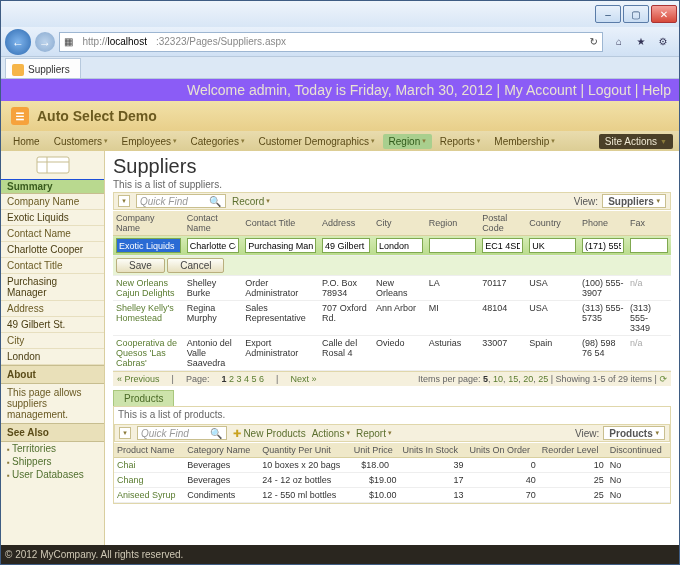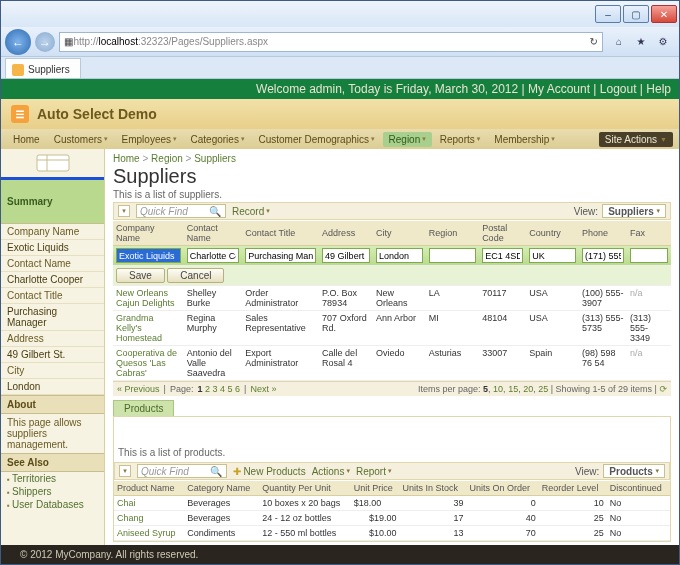--- a/index.html
+++ b/index.html
@@ -7,45 +7,45 @@
 
   
   .win-border { border: 1px solid #3e5c83; height:565px; display:flex; flex-direction:column; }
   .titlebar { background: linear-gradient(#eef4fb,#d8e6f6); height: 26px; display:flex; align-items:center; justify-content:flex-end; padding:0 2px; }
   .win-btns { display:flex; gap:2px; }
   .win-btn { width:26px; height:18px; border:1px solid #5a7ca8; background:linear-gradient(#e9f1fb,#c9ddf3); border-radius:2px; display:flex; align-items:center; justify-content:center; font-size:10px; color:#2b4a72;}
   .win-btn.close { background:linear-gradient(#f5a19a,#d6493a); color:#fff; border-color:#a33; }
   .navbar { background: linear-gradient(#e9f1fb,#d0e1f4); height:30px; display:flex; align-items:center; padding:0 4px; gap:4px; border-bottom:1px solid #b7c9dd;}
   .nav-btn { width:26px; height:26px; border-radius:13px; background:radial-gradient(#7fb4ec,#2f6bb1); color:#fff; display:flex; align-items:center; justify-content:center; font-size:12px; }
   .url-box { flex:1; background:#fff; border:1px solid #9db6d2; height:20px; display:flex; align-items:center; padding:0 4px; font-size:10px; color:#444;}
-  .url-box .proto{color:#888;}
+  .url-box .proto{color:#888;margin-left:9px;}
   .url-box .host{color:#000;}
   .nav-icon { width:16px; height:16px; display:flex; align-items:center;justify-content:center; color:#335; }
   .right-icons{display:flex; gap:6px; padding:0 4px;}
   .tabbar { background:#dce8f5; height:22px; display:flex; align-items:flex-end; padding-left:4px; border-bottom:1px solid #b7c9dd;}
   .tab { background:#fdfdfd; border:1px solid #b7c9dd; border-bottom:none; height:20px; padding:2px 10px 0 6px; font-size:10px; color:#333; display:flex; align-items:center; gap:4px;}
   .tab .favicon{width:12px;height:12px;background:#f6b549;border-radius:2px;}
 
   
   .page { flex:1; background:#3b3428; overflow:hidden; display:flex; flex-direction:column;}
-  .blackbar { background:#15803d; color:#e8e2d3; font-size:12px; text-align:right; padding:3px 8px; }
+  .blackbar { background:#8b5cf6; color:#e8e2d3; font-size:14px; text-align:right; padding:3px 8px; }
   .blackbar a{color:#e8e2d3;}
   .header { background:linear-gradient(#f2e1a8,#e8cf8a); height:30px; display:flex; align-items:center; padding:0 10px; gap:8px; color:#6b5a1f; font-weight:bold; font-size:14px;}
   .logo{width:18px;height:18px;background:#f6a23c;border-radius:3px; display:flex;align-items:center;justify-content:center;color:#fff;font-size:10px;}
   .menubar { background:linear-gradient(#e9dcae,#dccd94); height:20px; display:flex; align-items:center; padding:0 6px; gap:2px; font-size:10px; color:#5a4a17;}
   .menu-item{padding:2px 6px;border-radius:2px; display:flex;align-items:center;gap:2px;}
   .menu-item.active{background:#a9cf8e; color:#2f5a1a;}
   .menu-caret{font-size:7px;color:#8a7a3a;}
   .site-actions{margin-left:auto;background:#4a3f28;color:#efe8d3;padding:2px 6px;border-radius:2px;display:flex;align-items:center;gap:3px;}
 
   .content-wrap{flex:1; background:#fff; display:flex; overflow:hidden;}
   .sidebar{width:104px; background:#f7f3e2; border-right:1px solid #d9ce9f; font-size:10px; color:#5b4c18;}
   .side-icon{height:28px;display:flex;align-items:center;justify-content:center;}
   .side-icon svg{width:36px;height:20px;}
-  .side-head{background:#b9d98f;color:#3a5c1e;font-weight:bold;padding:16px 6px;border-top:3px solid #1d4ed8;border-bottom:1px solid #c7bd8f;}
+  .side-head{background:#b9d98f;color:#3a5c1e;font-weight:bold;padding:1px 6px;border-top:1px solid #1d4ed8;border-bottom:1px solid #c7bd8f;}
   .side-item{padding:2px 6px;border-bottom:1px solid #e7dfbf;color:#6a5a23;}
   .side-sec{background:#e9e0b9;font-weight:bold;padding:3px 6px;border-top:1px solid #c7bd8f;border-bottom:1px solid #c7bd8f;color:#5b4c18;}
   .side-text{padding:3px 6px;color:#6a5a23;}
   .side-link{color:#506f2e;padding:1px 6px;}
   .side-link::before{content:"▪ ";color:#8a7a3a;font-size:8px;}
 
   .main{flex:1; padding:4px 8px 0 8px; overflow:hidden; font-size:10px; color:#333;}
   .breadcrumb{color:#6f8f3d;font-size:10px; margin-bottom:1px;}
   .breadcrumb .sep{color:#999;}
   h1{font-size:20px;color:#333;font-weight:normal;margin-bottom:1px;}
@@ -66,30 +66,30 @@
   .na{color:#aaa;}
 
   .editrow{background:linear-gradient(#d6ecb6,#b8db8a);}
   .editrow td{padding:3px 2px;border-top:1px solid #9fc46a;border-bottom:1px solid #9fc46a;}
   .editrow input{width:100%;background:#fff;border:1px solid #7fa850;height:15px;font-size:9px;padding:0 2px;}
   .editrow input.sel{background:#2a6bd4;color:#fff;}
   .btnrow{background:#e8f3d5;}
   .btnrow td{padding:4px;border-bottom:1px solid #c8dfa1;}
   .btn{background:linear-gradient(#fdfdf8,#e7e0bf);border:1px solid #b9af7d;padding:1px 12px;font-size:10px;color:#444;border-radius:2px;}
 
-  .pager{background:#f5f0dd;border-top:1px solid #e0d7ab;padding:2px 4px;display:flex;align-items:center;gap:4px;color:#666;font-size:9px;}
+  .pager{background:#f5f0dd;border-top:1px solid #e0d7ab;padding:2px 4px;display:flex;align-items:center;gap:12px;color:#666;font-size:9px;}
   .pager .right{margin-left:auto;text-align:center;}
   .pager a{color:#5a7c30;}
   .refresh{color:#6a8c3d;}
 
   .subtab-row{margin-top:4px;}
   .subtab{display:inline-block;background:#cde3ab;border:1px solid #a9c77d;border-bottom:none;padding:2px 10px;color:#4a6a26;font-size:10px;}
   .subpanel{border:1px solid #e0d7ab;}
 
-  .footer{background:#2a261f;color:#cfc8b5;font-size:10px;padding:4px 19px;}
+  .footer{background:#2a261f;color:#cfc8b5;font-size:10px;padding:4px 4px;}
 </style>
 </head>
 <body>
 
 <div class="win-border">
   <div class="titlebar">
     <div class="win-btns">
       <div class="win-btn">–</div>
       <div class="win-btn">▢</div>
       <div class="win-btn close">✕</div>
@@ -193,21 +193,20 @@
         <div class="side-text">This page allows suppliers management.</div>
         <div class="side-sec">See Also</div>
         <div id="seealso-items">
             <div class="side-link">Territories</div>
             <div class="side-link">Shippers</div>
             <div class="side-link">User Databases</div>
           </div>
       </div>
 
       <div class="main">
-        <div class="breadcrumb" id="breadcrumb"><a class="lnk">Home</a> <span class="sep">&gt;</span> <a class="lnk">Region</a> <span class="sep">&gt;</span> <a class="lnk">Suppliers</a></div>
         <h1>Suppliers</h1>
         <div class="desc">This is a list of suppliers.</div>
 
         <div class="toolbar">
           <div class="tb-dd">▾</div>
           <div class="quickfind">
             <span>Quick Find</span>
             <span class="mag">🔍</span>
           </div>
           <div class="tb-link">
@@ -260,21 +259,21 @@
                 <td>Order Administrator</td>
                 <td>P.O. Box 78934</td>
                 <td>New Orleans</td>
                 <td>LA</td>
                 <td>70117</td>
                 <td>USA</td>
                 <td>(100) 555-3907</td>
                 <td class="na">n/a</td>
               </tr>
               <tr>
-                <td class="lnk">Grandma Kelly's Homestead</td>
+                <td class="lnk">Shelley Kelly's Homestead</td>
                 <td>Regina Murphy</td>
                 <td>Sales Representative</td>
                 <td>707 Oxford Rd.</td>
                 <td>Ann Arbor</td>
                 <td>MI</td>
                 <td>48104</td>
                 <td>USA</td>
                 <td>(313) 555-5735</td>
                 <td>(313) 555-3349</td>
               </tr>
@@ -303,21 +302,21 @@
             <span id="pager-ipp"><a style="font-weight:bold;color:#333">5</a>, <a>10</a>, <a>15</a>, <a>20</a>, <a>25</a></span> |
             <span>Showing 1-5 of 29 items</span> |
             <span class="refresh">⟳</span>
           </span>
         </div>
 
         <div class="subtab-row">
           <div class="subtab">Products</div>
         </div>
         <div class="subpanel">
-          <div class="desc" style="padding:2px 4px;margin-top:28px;">This is a list of products.</div>
+          <div class="desc" style="padding:2px 4px;">This is a list of products.</div>
           <div class="toolbar">
             <div class="tb-dd">▾</div>
             <div class="quickfind">
               <span>Quick Find</span>
               <span class="mag">🔍</span>
             </div>
             <div class="tb-link">
               <span style="color:#c9a21f">✚</span>
               <span>New Products</span>
             </div>
@@ -348,21 +347,21 @@
                   <th>Units On Order</th>
                   <th>Reorder Level</th>
                   <th>Discontinued</th>
                 </tr>
               </thead>
             <tbody id="prod-body">
                 <tr>
                   <td class="lnk">Chai</td>
                   <td>Beverages</td>
                   <td>10 boxes x 20 bags</td>
-                  <td style="text-align:left">$18.00</td>
+                  <td style="text-align:center">$18.00</td>
                   <td style="text-align:right">39</td>
                   <td style="text-align:right">0</td>
                   <td style="text-align:right">10</td>
                   <td>No</td>
                 </tr>
                 <tr>
                   <td class="lnk">Chang</td>
                   <td>Beverages</td>
                   <td>24 - 12 oz bottles</td>
                   <td style="text-align:right">$19.00</td>

